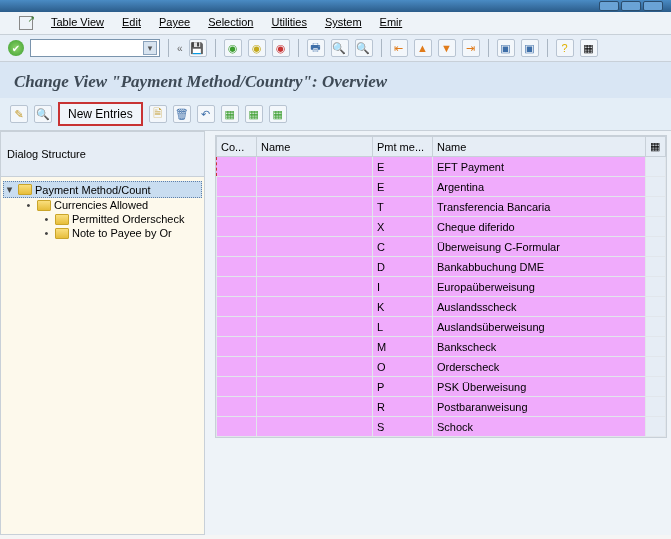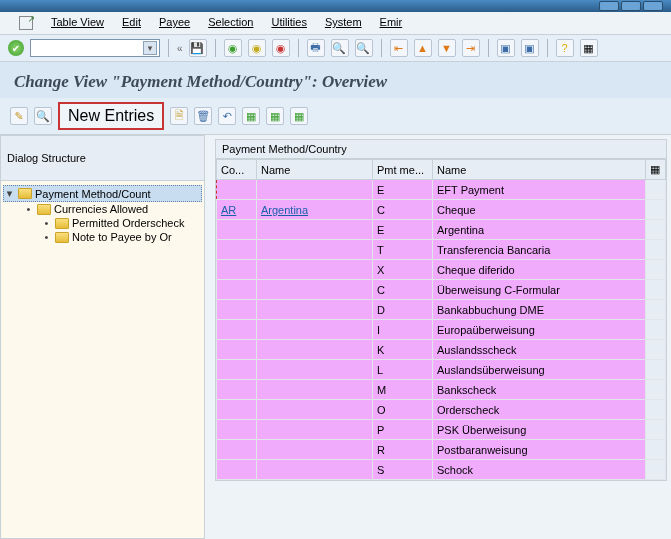--- a/index.html
+++ b/index.html
@@ -120,21 +120,21 @@
     gap: 6px;
     padding: 4px 10px;
     background: #e4eef7;
     align-items: center;
     border-bottom: 1px solid #c8d0d8;
   }
   .entries-btn {
     border: 2px solid #c83333;
     padding: 3px 8px;
     background: #f0f5fa;
-    font-size: 16px;
+    font-size: 12px;
   }
   .main {
     display: flex;
     height: calc(100% - 135px);
     background: #eef3f8;
   }
   .left-panel {
     width: 205px;
     background: #fdf9ec;
     border: 1px solid #c8d0d8;
@@ -306,21 +306,20 @@
       </div>
       <div class="tree-row indent2">
         <span class="toggle">•</span>
         <span class="folder-icon"></span>
         <span>Note to Payee by Or</span>
       </div>
     </div>
   </div>
 
   <div class="right-panel">
-    <div class="grid-title">Payment Method/Country</div>
     <div class="grid-wrap">
       <table class="grid">
         <colgroup>
           <col style="width:40px">
           <col style="width:116px">
           <col style="width:60px">
           <col>
           <col style="width:20px">
         </colgroup>
         <thead>
@@ -334,27 +333,20 @@
         </thead>
         <tbody id="grid-body">
             <tr>
               <td class="col-co dotted-left"></td>
               <td class="col-name"></td>
               <td class="col-pm">E</td>
               <td class="col-desc">EFT Payment</td>
               <td class="cfg-col"></td>
             </tr>
             <tr>
-              <td class="col-co ">AR</td>
-              <td class="col-name">Argentina</td>
-              <td class="col-pm">C</td>
-              <td class="col-desc">Cheque</td>
-              <td class="cfg-col"></td>
-            </tr>
-            <tr>
               <td class="col-co "></td>
               <td class="col-name"></td>
               <td class="col-pm">E</td>
               <td class="col-desc">Argentina</td>
               <td class="cfg-col"></td>
             </tr>
             <tr>
               <td class="col-co "></td>
               <td class="col-name"></td>
               <td class="col-pm">T</td>

